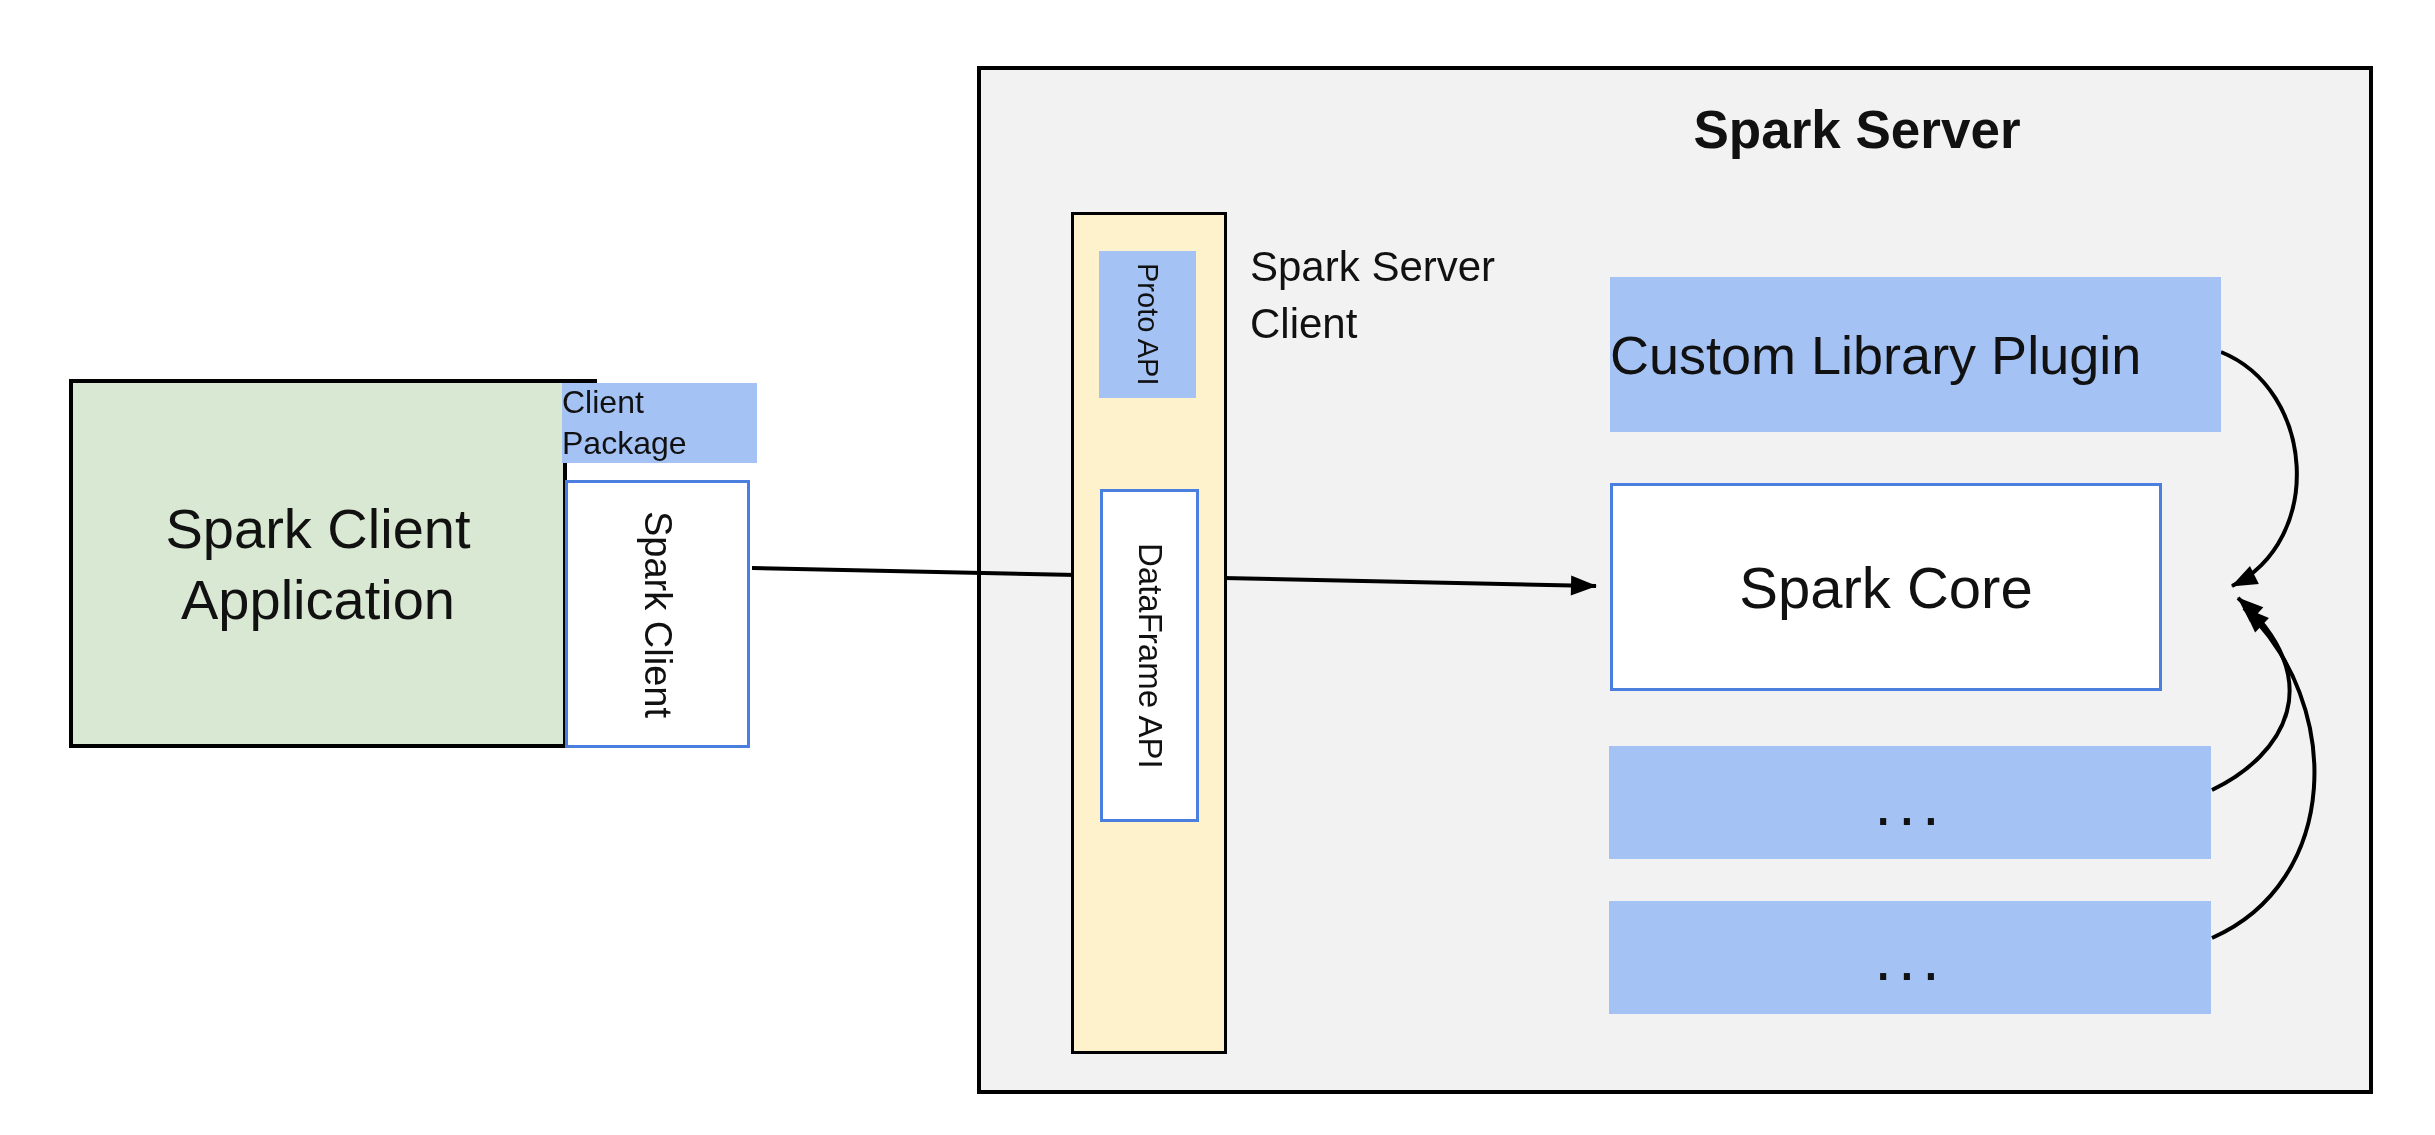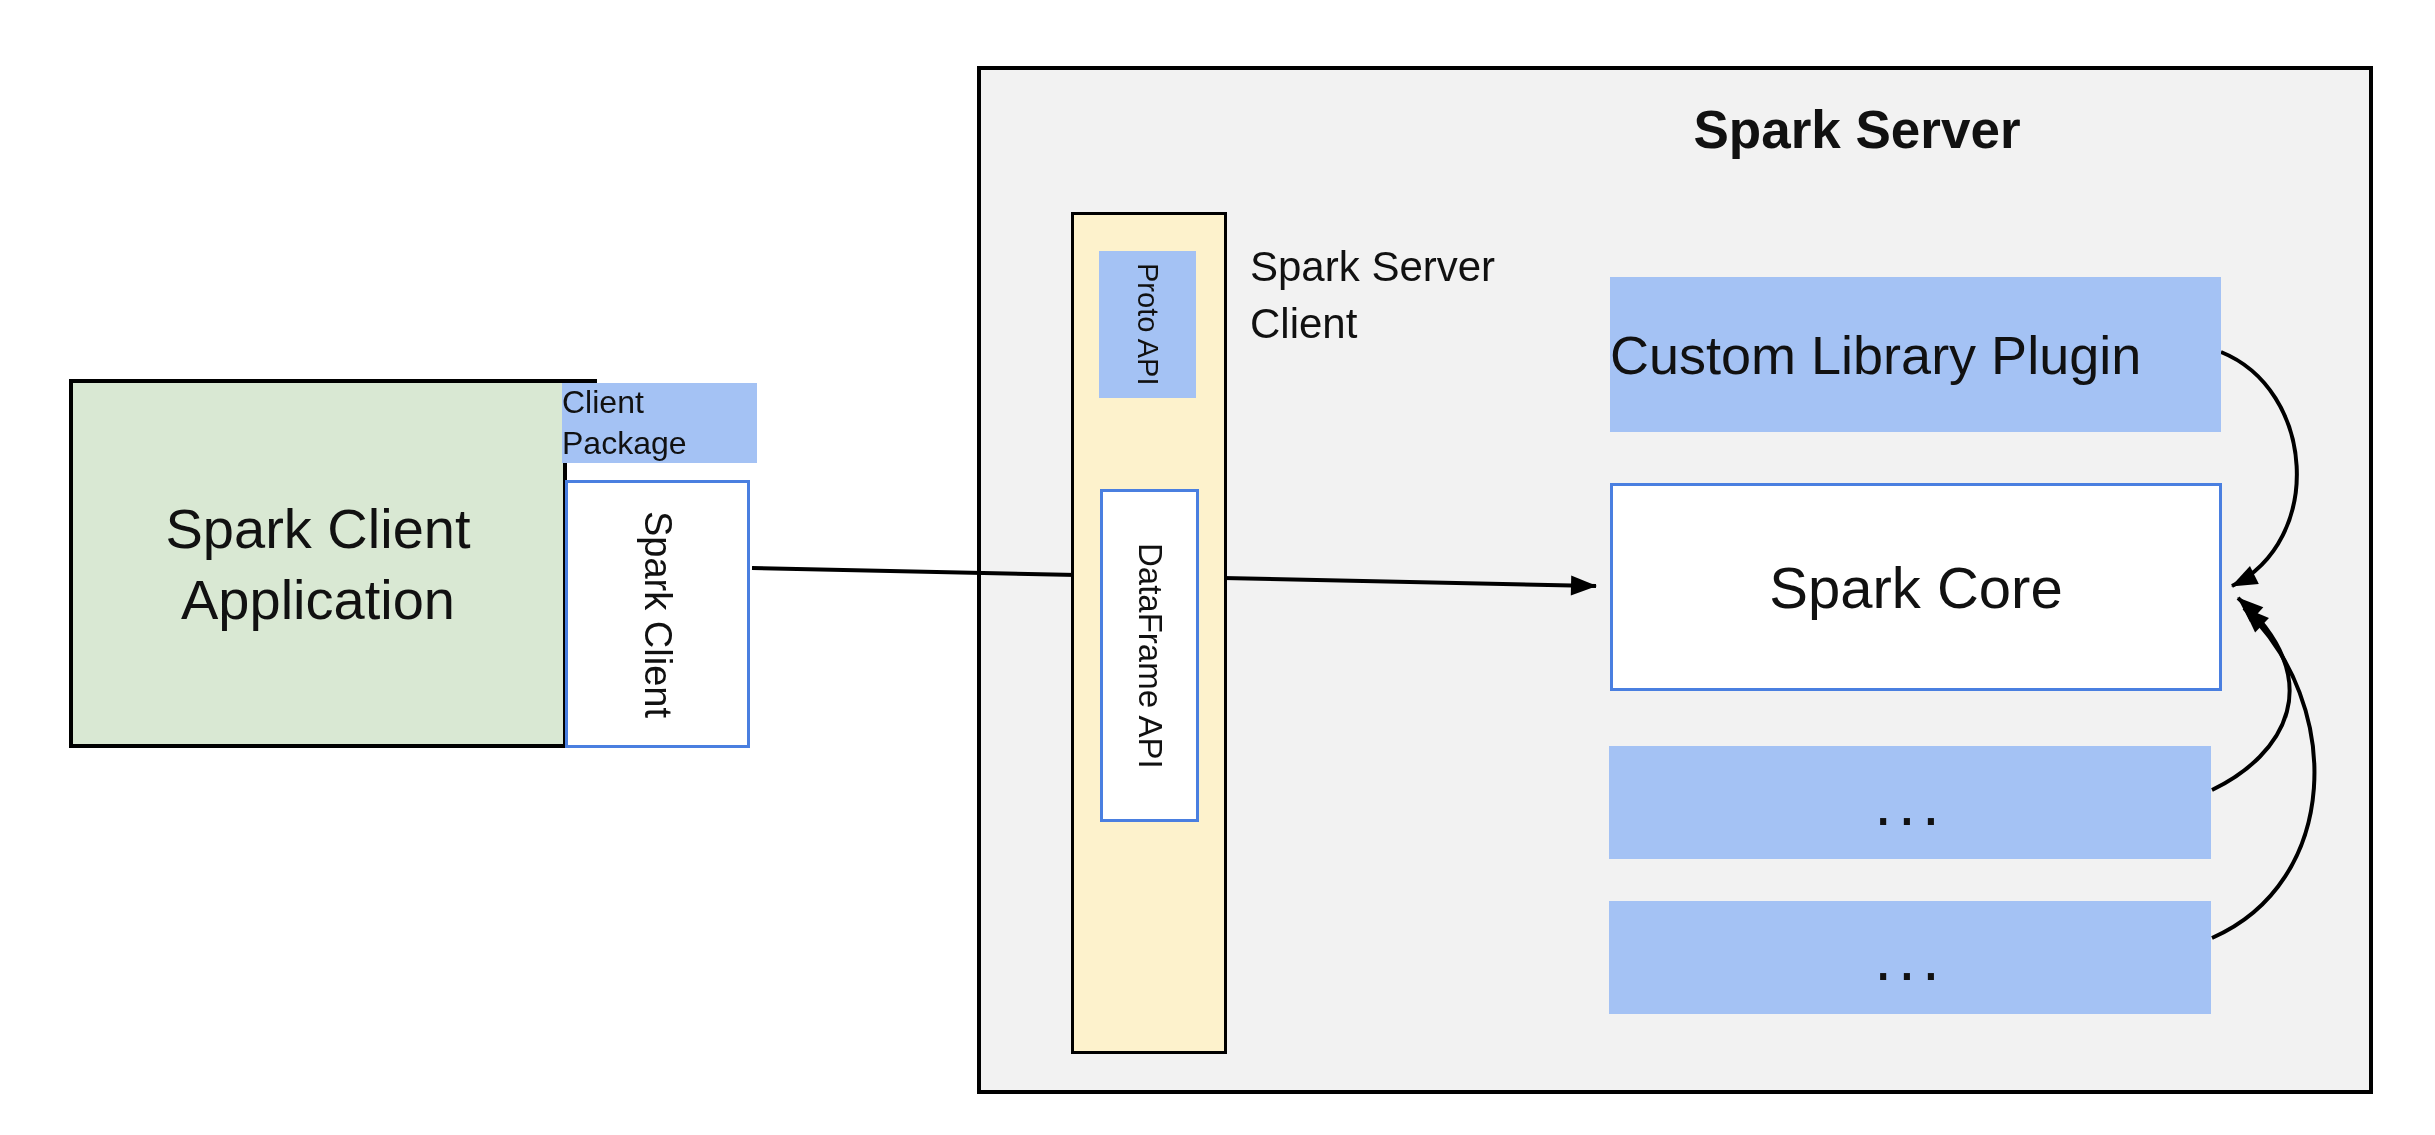--- a/index.html
+++ b/index.html
@@ -101,21 +101,21 @@
     font-size: 53px; font-weight: bold;
   }
   .plugin-box {
     left: 1610px; top: 277px; width: 611px; height: 155px;
     background: var(--accent-blue, #a4c2f4);
     z-index: 3;
     display: flex; align-items: center; justify-content: flex-start;
     font-size: 54px;
   }
   .core-box {
-    left: 1610px; top: 483px; width: 612px; height: 208px;
+    left: 1610px; top: 483px; width: 552px; height: 208px;
     background: #ffffff;
     border: 3px solid var(--accent-blue-border, #4a7fe0);
     z-index: 3;
     display: flex; align-items: center; justify-content: center;
     font-size: 58px;
   }
   .dots-box {
     left: 1609px; width: 602px; height: 113px;
     background: var(--accent-blue, #a4c2f4);
     z-index: 3;

